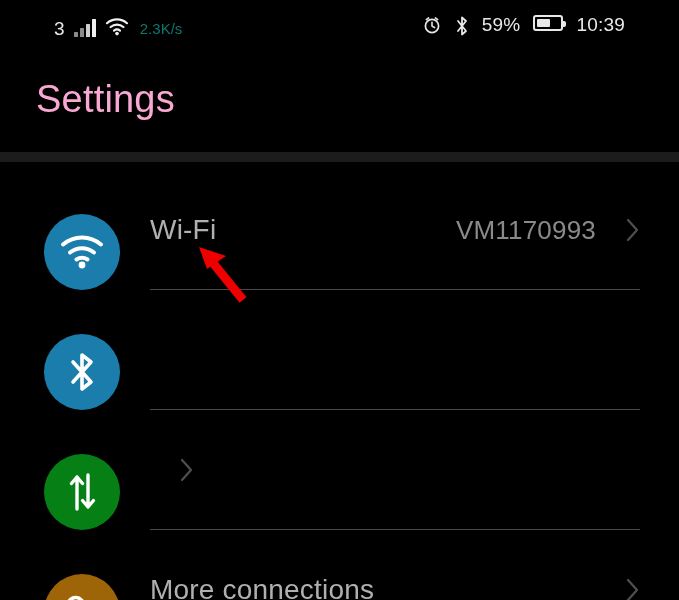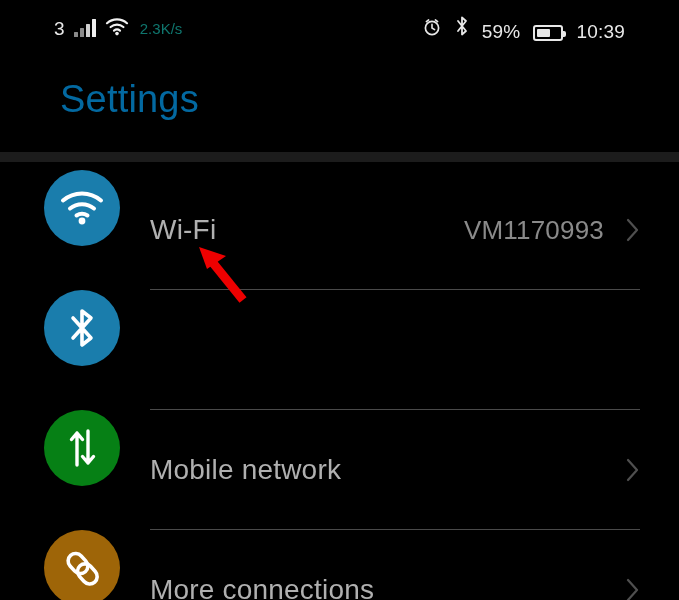--- a/index.html
+++ b/index.html
@@ -33,21 +33,21 @@
     padding: 0 54px 0 54px;
     box-sizing: border-box;
   }
   .status-left {
     display: flex;
     align-items: center;
     gap: 9px;
   }
   .status-right {
     display: flex;
-    align-items: flex-end;
+    align-items: flex-start;
     gap: 13px;
   }
   .sb-text {
     color: #e8e8e8;
     font-size: 19px;
     line-height: 1;
     letter-spacing: 0.2px;
   }
   .net-rate {
     display: flex;
@@ -99,24 +99,24 @@
   }
   .battery-fill {
     height: 100%;
     background: #e8e8e8;
     border-radius: 1px;
   }
 
   
   .page-title {
     position: absolute;
-    left: 60px;
+    left: 36px;
     top: 78px;
     font-size: 38px;
-    color: #0369a1;
+    color: #f9a8d4;
     letter-spacing: 0.2px;
   }
 
   
   .separator-band {
     position: absolute;
     left: 0;
     top: 152px;
     width: 679px;
     height: 10px;
@@ -127,21 +127,21 @@
   .settings-list {
     position: absolute;
     left: 0;
     top: 170px;
     width: 679px;
   }
   .row {
     position: relative;
     height: 120px;
     display: flex;
-    align-items: flex-start;
+    align-items: flex-end;
   }
   .row-icon {
     width: 76px;
     height: 76px;
     min-width: 76px;
     border-radius: 50%;
     margin-left: 44px;
     display: flex;
     align-items: center;
     justify-content: center;
@@ -157,21 +157,21 @@
     box-sizing: border-box;
   }
   .row-label {
     font-size: 28px;
     color: #b0b0b0;
     letter-spacing: 0.2px;
   }
   .row-end {
     display: flex;
     align-items: center;
-    gap: 22px;
+    gap: 30px;
   }
   .row-value {
     font-size: 26px;
     color: #8a8a8a;
     letter-spacing: 0.2px;
   }
   .chevron {
     display: block;
     width: 14px;
     height: 24px;
@@ -287,21 +287,20 @@
     </div>
 
     <div class="row">
       <div class="row-icon" style="background:#068015">
         <svg width="34" height="42" viewBox="0 0 34 42">
           <path d="M12 38 V6 M12 6 L6.5 12.5 M12 6 L17.5 12.5" fill="none" stroke="#ffffff" stroke-width="3.4" stroke-linecap="round" stroke-linejoin="round"></path>
           <path d="M23 4 V36 M23 36 L17.5 29.5 M23 36 L28.5 29.5" fill="none" stroke="#ffffff" stroke-width="3.4" stroke-linecap="round" stroke-linejoin="round"></path>
         </svg>
       </div>
       <div class="row-body">
-        <span class="row-label">Mobile network</span>
         <span class="row-end">
           <span class="row-value"></span>
           <span class="chevron">
             <svg width="14" height="24" viewBox="0 0 14 24">
                 <path d="M2 2 L11 12 L2 22" fill="none" stroke="#4f4f4f" stroke-width="2.2" stroke-linecap="round" stroke-linejoin="round"></path>
               </svg>
           </span>
         </span>
       </div>
       <div class="row-divider"></div>

